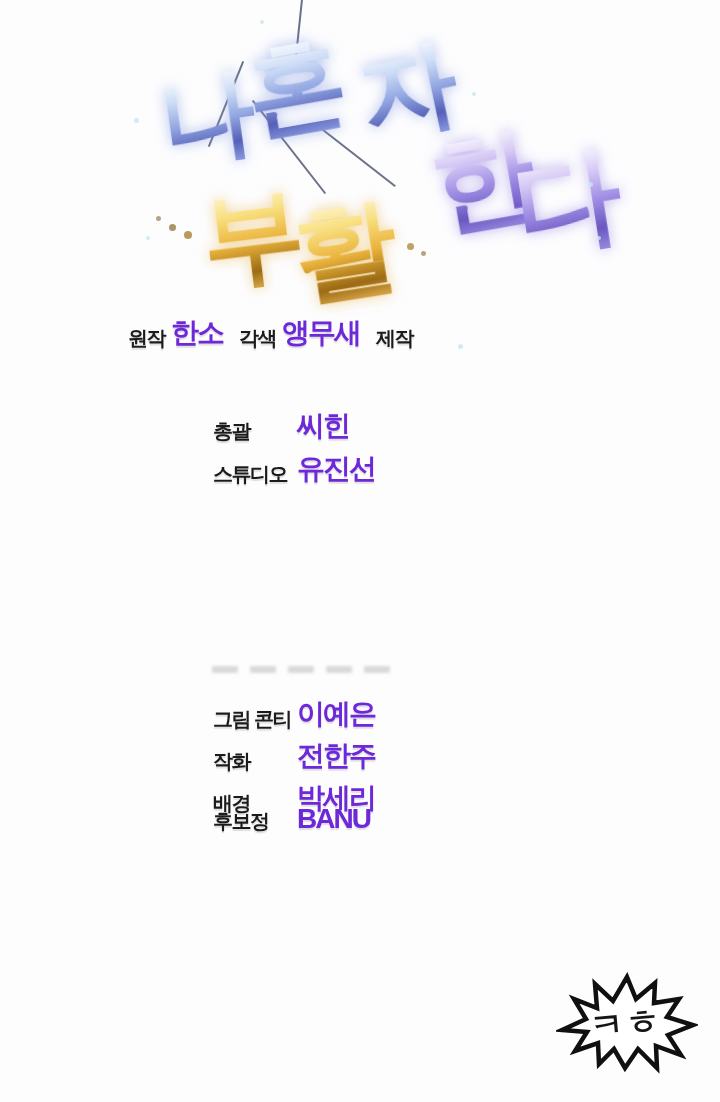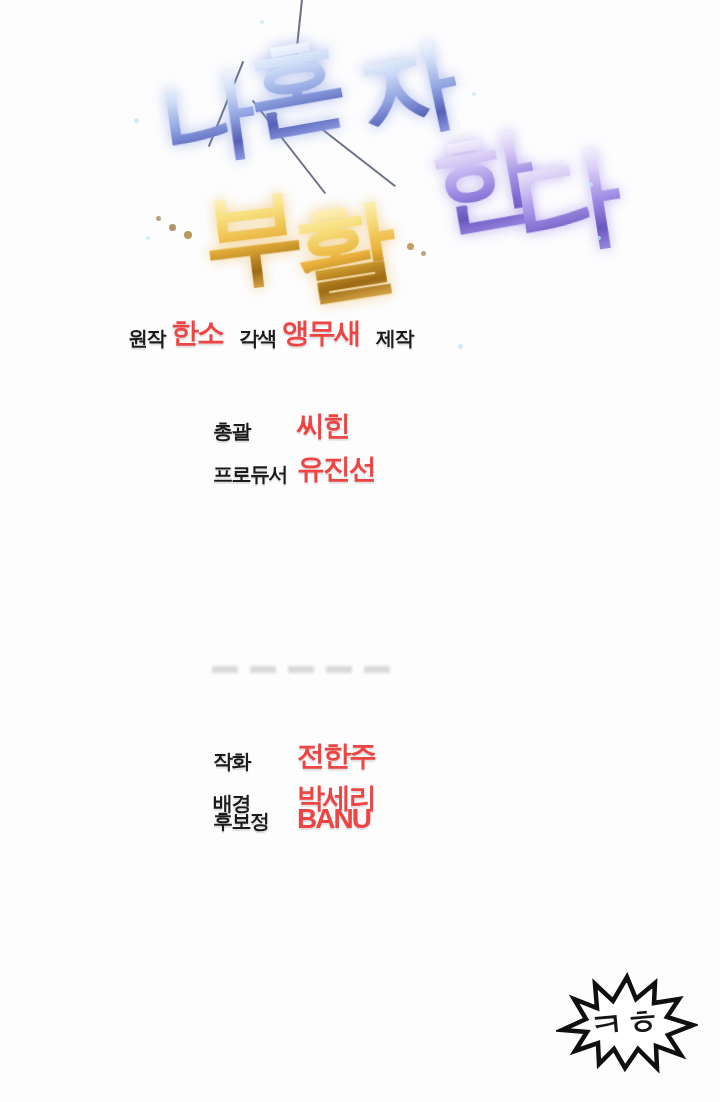--- a/index.html
+++ b/index.html
@@ -57,21 +57,21 @@
   .s7{left:338px;top:344px;width:5px;height:5px;}
   .s8{left:140px;top:20px;width:4px;height:4px;}
 
   
   .crow{position:absolute;display:flex;align-items:flex-end;white-space:nowrap;}
   .label{
     font-weight:700;color:#1b1b1b;font-size:20px;letter-spacing:-1.5px;
     text-shadow:0 2px 1px rgba(120,120,120,.22);
   }
   .value{
-    font-weight:900;color:#ef4444;font-size:28px;letter-spacing:-2px;
+    font-weight:900;color:#6d28d9;font-size:28px;letter-spacing:-2px;
     text-shadow:0 2px 1px rgba(120,120,120,.22);
   }
   .lw{display:inline-block;width:84px;flex:none;margin-top:24px;}
   .g6{display:inline-block;width:6px;flex:none;}
   .g16{display:inline-block;width:16px;flex:none;}
 
   
   .smudge{
     position:absolute;left:212px;top:666px;width:178px;height:7px;
     background:repeating-linear-gradient(90deg,#c2c2c2 0 26px,rgba(255,255,255,0) 26px 38px);
@@ -130,26 +130,30 @@
     <span class="g16"></span>
     <span class="label">제작</span>
     <span class="g6"></span>
   </div>
 
   <div class="crow" style="left:213px;top:394px;">
     <span class="label lw">총괄</span>
     <span class="value">씨힌</span>
   </div>
   <div class="crow" style="left:213px;top:437px;">
-    <span class="label lw">프로듀서</span>
+    <span class="label lw">스튜디오</span>
     <span class="value">유진선</span>
   </div>
 
   <div class="smudge"></div>
 
+  <div class="crow" style="left:213px;top:682px;">
+    <span class="label lw">그림 콘티</span>
+    <span class="value">이예은</span>
+  </div>
   <div class="crow" style="left:213px;top:766px;">
     <span class="label lw">배경</span>
     <span class="value">박세리</span>
   </div>
   <div class="crow" style="left:213px;top:724px;">
     <span class="label lw">작화</span>
     <span class="value">전한주</span>
   </div>
   <div class="crow" style="left:213px;top:784px;">
     <span class="label lw">후보정</span>

